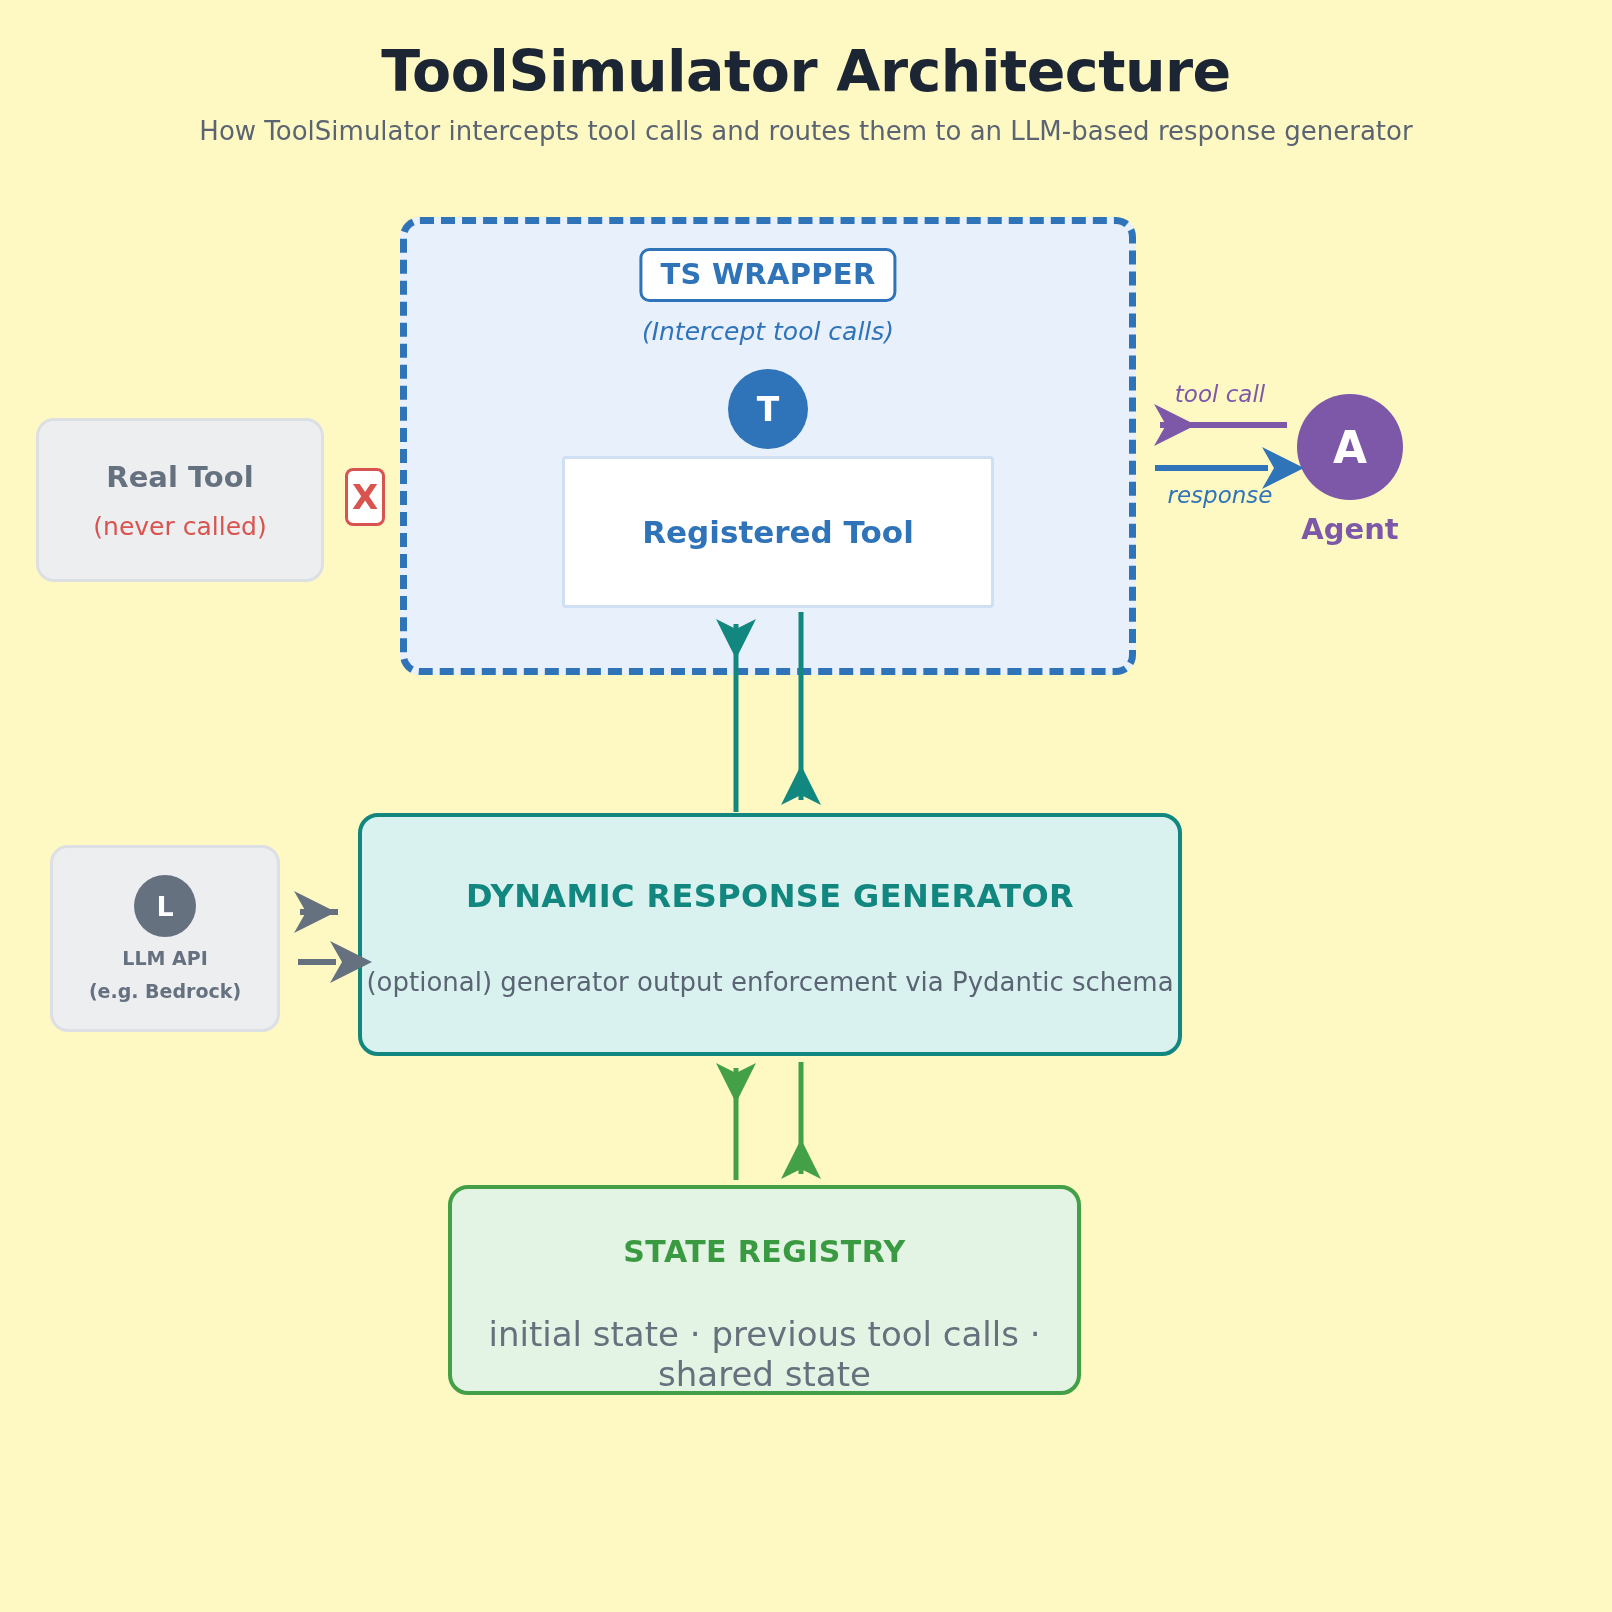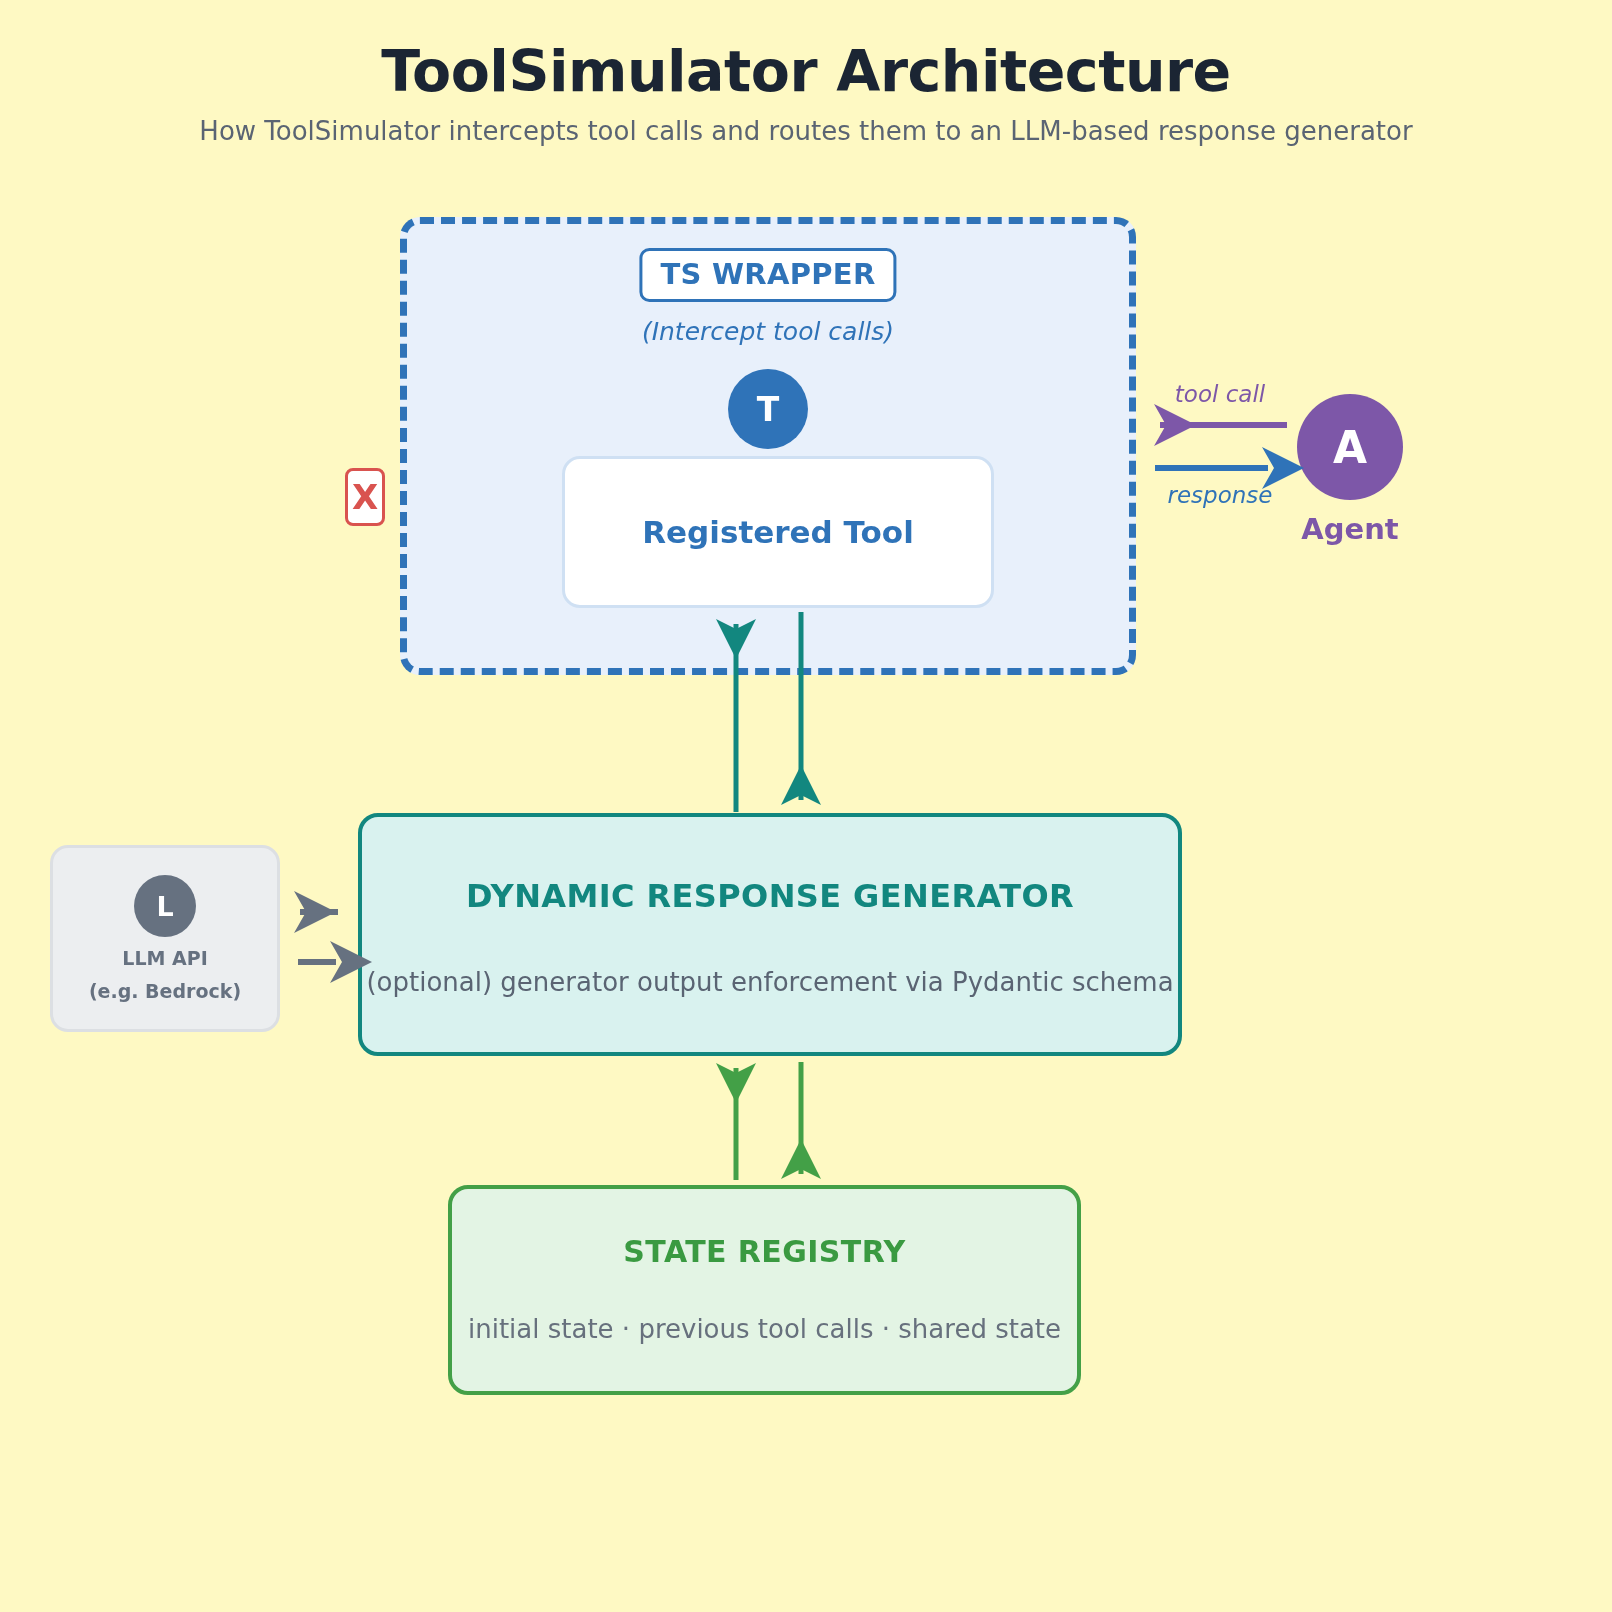--- a/index.html
+++ b/index.html
@@ -89,21 +89,21 @@
     justify-content: center;
   }
   #registered-tool {
     position: absolute;
     left: 155px;
     top: 232px;
     width: 432px;
     height: 152px;
     background: #ffffff;
     border: 3px solid #cfe0f3;
-    border-radius: 18px;
+    border-radius: 4px;
     box-sizing: border-box;
     display: flex;
     align-items: center;
     justify-content: center;
     font-size: 31px;
     font-weight: 700;
     color: #2f73b8;
   }
 
   
@@ -287,21 +287,21 @@
     font-size: 30px;
     font-weight: 700;
     color: #3a9a41;
     letter-spacing: 0.4px;
   }
   #state-registry-note {
     position: absolute;
     left: 0; right: 0;
     top: 125px;
     text-align: center;
-    font-size: 26px;
+    font-size: 34px;
     color: #67707d;
   }
 
   
   #arrow-layer {
     position: absolute;
     left: 0; top: 0;
     width: 1612px;
     height: 1612px;
     pointer-events: none;
@@ -315,20 +315,24 @@
   <div id="page-title">ToolSimulator Architecture</div>
   <div id="page-subtitle">How ToolSimulator intercepts tool calls and routes them to an LLM-based response generator</div>
 
   <div id="ts-wrapper">
     <div id="ts-wrapper-badge">TS WRAPPER</div>
     <div id="ts-wrapper-note">(Intercept tool calls)</div>
     <div id="tool-avatar">T</div>
     <div id="registered-tool">Registered Tool</div>
   </div>
 
+  <div id="real-tool">
+    <div id="real-tool-title">Real Tool</div>
+    <div id="real-tool-note">(never called)</div>
+  </div>
   <div id="block-badge">X</div>
 
   <div id="agent-avatar">A</div>
   <div id="agent-label">Agent</div>
   <div id="toolcall-label">tool call</div>
   <div id="response-label">response</div>
 
   <div id="drg">
     <div id="drg-title">DYNAMIC RESPONSE GENERATOR</div>
     <div id="drg-note">(optional) generator output enforcement via Pydantic schema</div>

